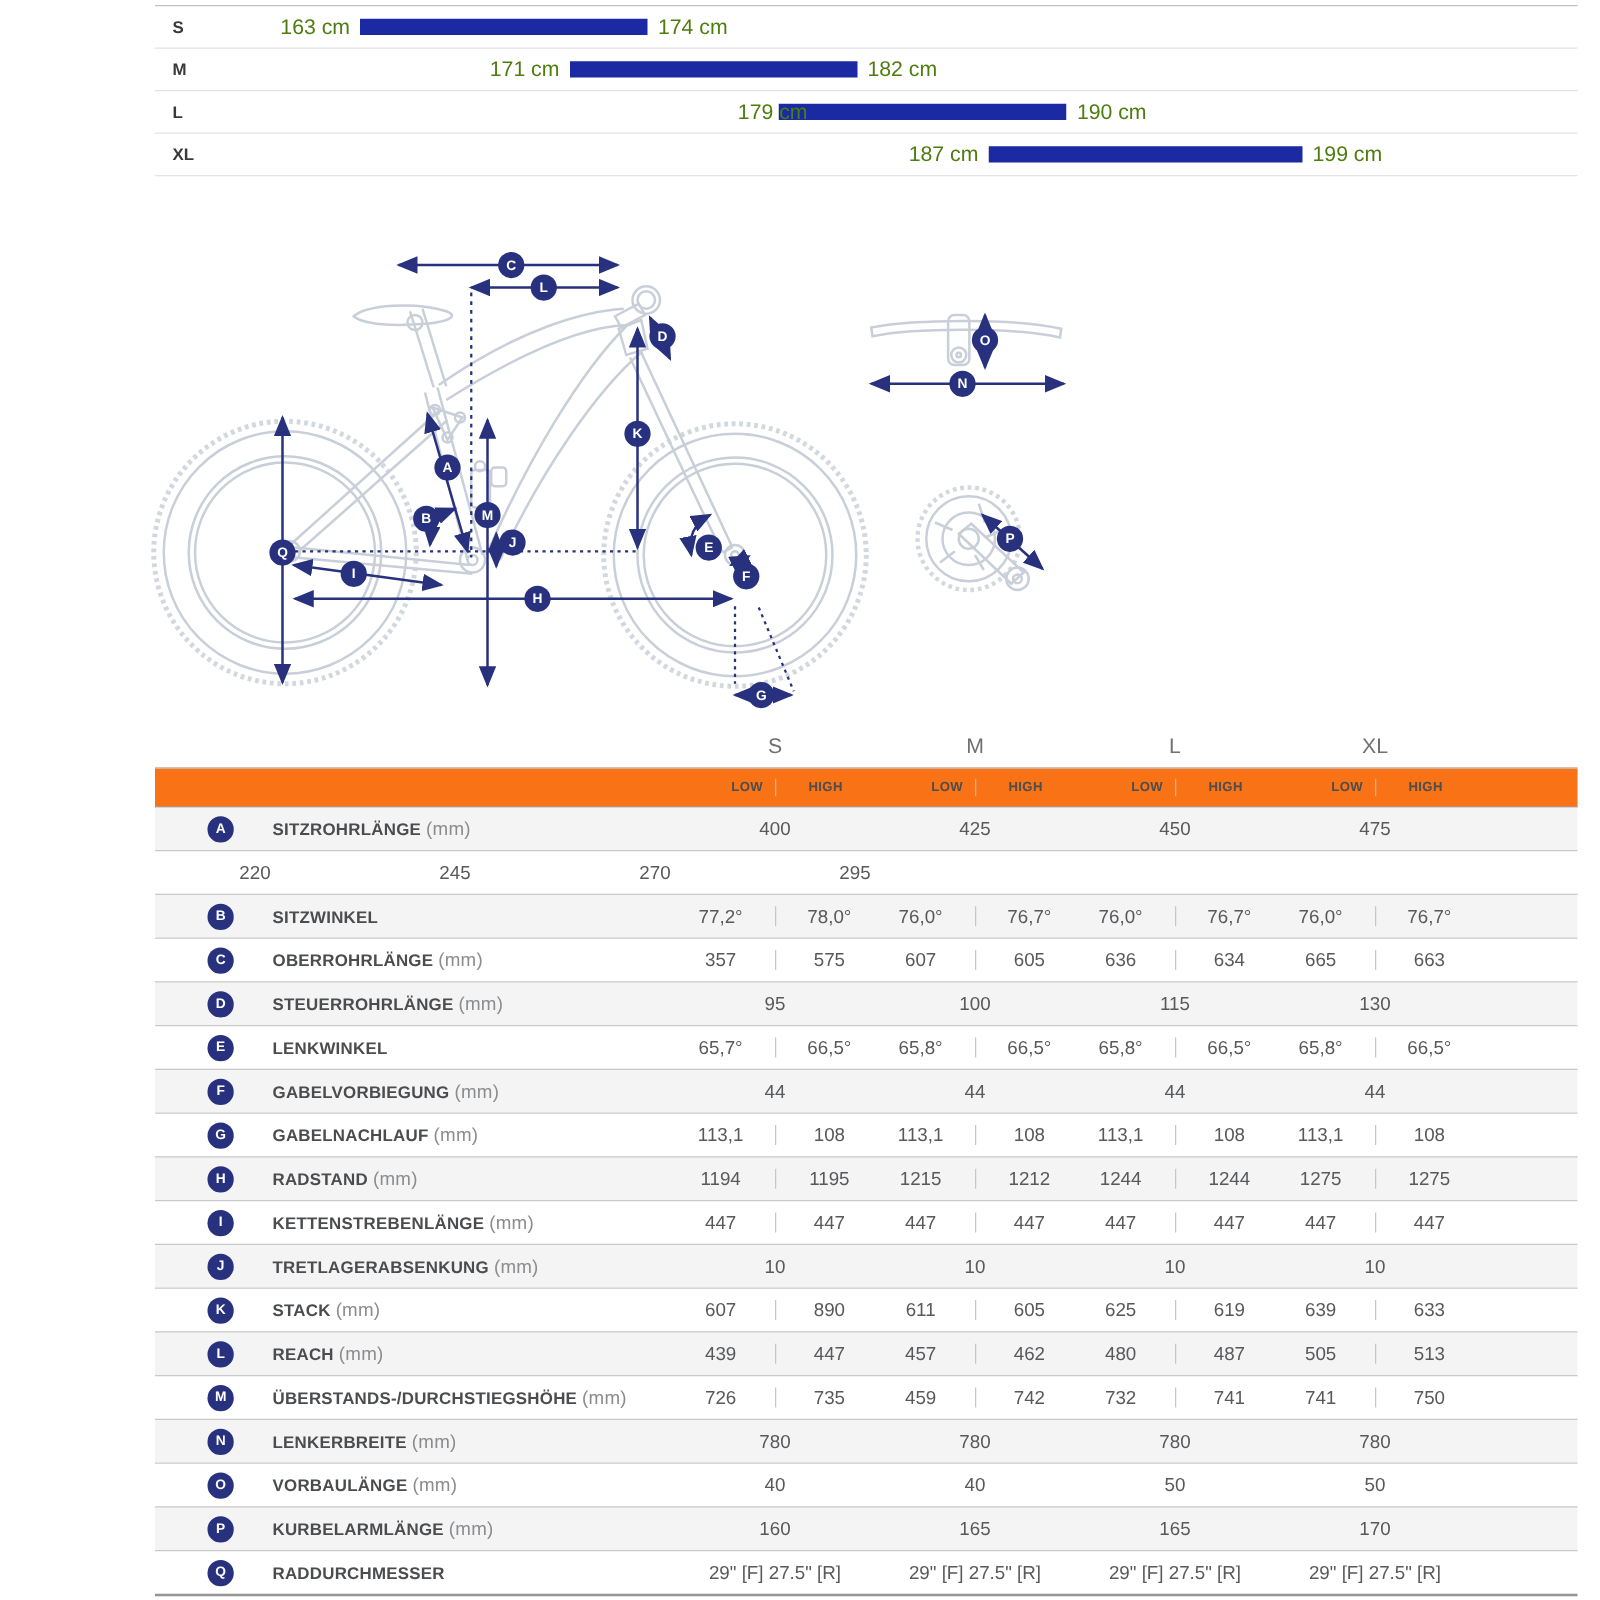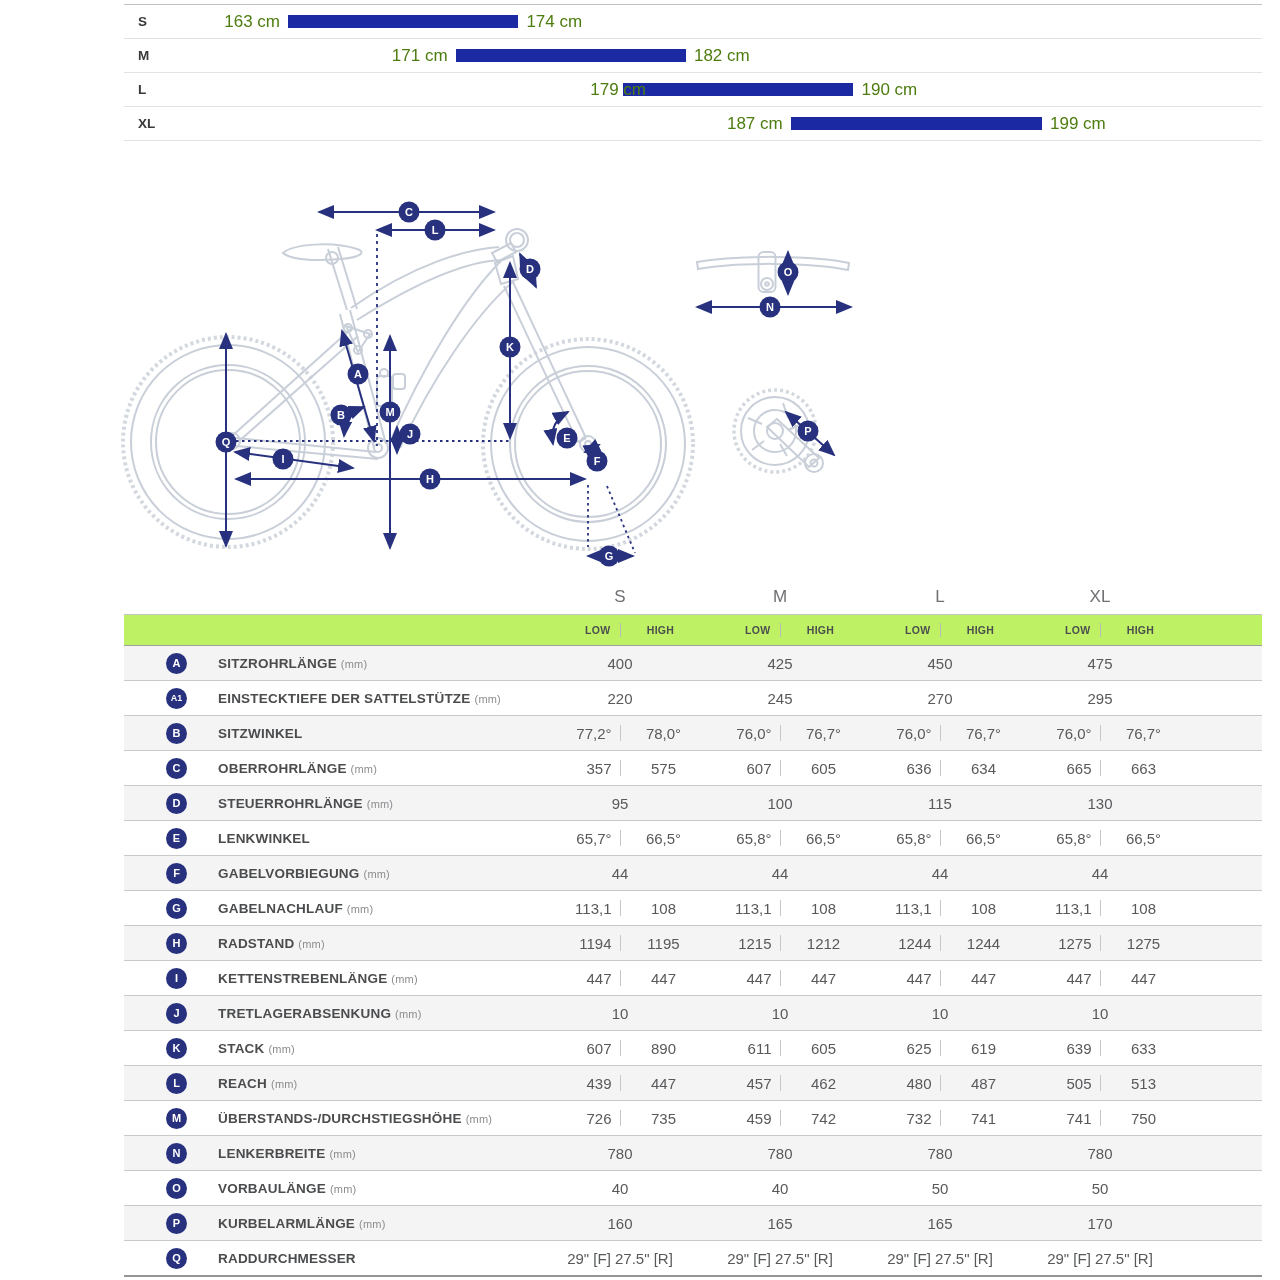--- a/index.html
+++ b/index.html
@@ -19,41 +19,41 @@
   .bike-dash{stroke:#d3d8df;stroke-width:4;fill:none;stroke-dasharray:3 3;}
   .meas{stroke:#27317e;stroke-width:2;fill:none;}
   .meas-dash{stroke:#27317e;stroke-width:1.8;fill:none;stroke-dasharray:3 4;}
   .meas-dot{stroke:#27317e;stroke-width:1.8;fill:none;stroke-dasharray:2.5 3.5;}
   .badge-c{fill:#27317e;}
   .badge-t{font:bold 11px "Liberation Sans", sans-serif;fill:#ffffff;text-anchor:middle;}
 
   
   .geo-table{position:absolute;left:124px;top:580px;width:1138px;}
   .g-sizes{display:flex;height:34px;align-items:center;}
-  .g-sub{display:flex;height:30px;align-items:center;background:#bef264;
+  .g-sub{display:flex;height:30px;align-items:center;background:#f97316;
          border-top:1px solid #c2c2c4;border-bottom:1px solid #9e9fa1;}
   .g-row{display:flex;height:34px;align-items:center;border-top:1px solid #c8c9cb;}
   .g-row:first-of-type{border-top:none;}
   .g-row.alt{background:#f4f4f5;}
   .g-label-col{width:416px;display:flex;align-items:center;flex-shrink:0;}
   .g-col{width:160px;display:flex;align-items:center;justify-content:center;flex-shrink:0;}
   .g-size-letter{font-size:17px;color:#6e7073;}
   .g-lowhigh{font-size:10.5px;font-weight:bold;color:#4c4d4f;letter-spacing:.3px;}
   .g-sub .lo{width:62px;text-align:right;margin-right:9px;}
   .g-sub .hi{width:62px;text-align:center;margin-left:9px;}
   .vsep{width:1px;height:14px;background:#b9babc;flex-shrink:0;}
   .vsep2{width:1px;height:16px;background:#c6c7c9;flex-shrink:0;}
   .g-badge{width:21px;height:21px;border-radius:50%;background:#27317e;color:#fff;
            font-weight:bold;font-size:11px;display:flex;align-items:center;justify-content:center;
            margin-left:42px;flex-shrink:0;}
   .g-badge.small{font-size:9px;}
   .g-name{margin-left:31px;font-size:13.5px;font-weight:bold;color:#4b4c4e;letter-spacing:.2px;white-space:nowrap;}
-  .g-unit{font-size:11px;font-weight:normal;color:#8b8c8e;margin-left:4px;}
+  .g-unit{font-size:15px;font-weight:normal;color:#8b8c8e;margin-left:4px;}
   .g-val{font-size:15px;color:#58595b;white-space:nowrap;}
-  .g-val.lo{width:70px;text-align:right;margin-right:8px;}
+  .g-val.lo{width:70px;text-align:center;margin-right:8px;}
   .g-val.hi{width:70px;text-align:center;margin-left:8px;}
   .g-bottom{border-top:2px solid #949597;height:0;}
 </style>
 </head>
 <body>
 
 <div class="rh-section" id="rh-section">
     <div class="rh-row">
       <span class="rh-size">S</span>
       <div class="rh-bar" style="left: 164px; width: 230.389px;"></div>
@@ -277,24 +277,20 @@
           <span class="g-val">425</span>
         </div>
         <div class="g-col">
           <span class="g-val">450</span>
         </div>
         <div class="g-col">
           <span class="g-val">475</span>
         </div>
       </div>
       <div class="g-row">
-        <div class="g-label-col">
-          <div class="g-badge small">A1</div>
-          <span class="g-name">EINSTECKTIEFE DER SATTELSTÜTZE<span class="g-unit">(mm)</span></span>
-        </div>
         <div class="g-col">
           <span class="g-val">220</span>
         </div>
         <div class="g-col">
           <span class="g-val">245</span>
         </div>
         <div class="g-col">
           <span class="g-val">270</span>
         </div>
         <div class="g-col">

